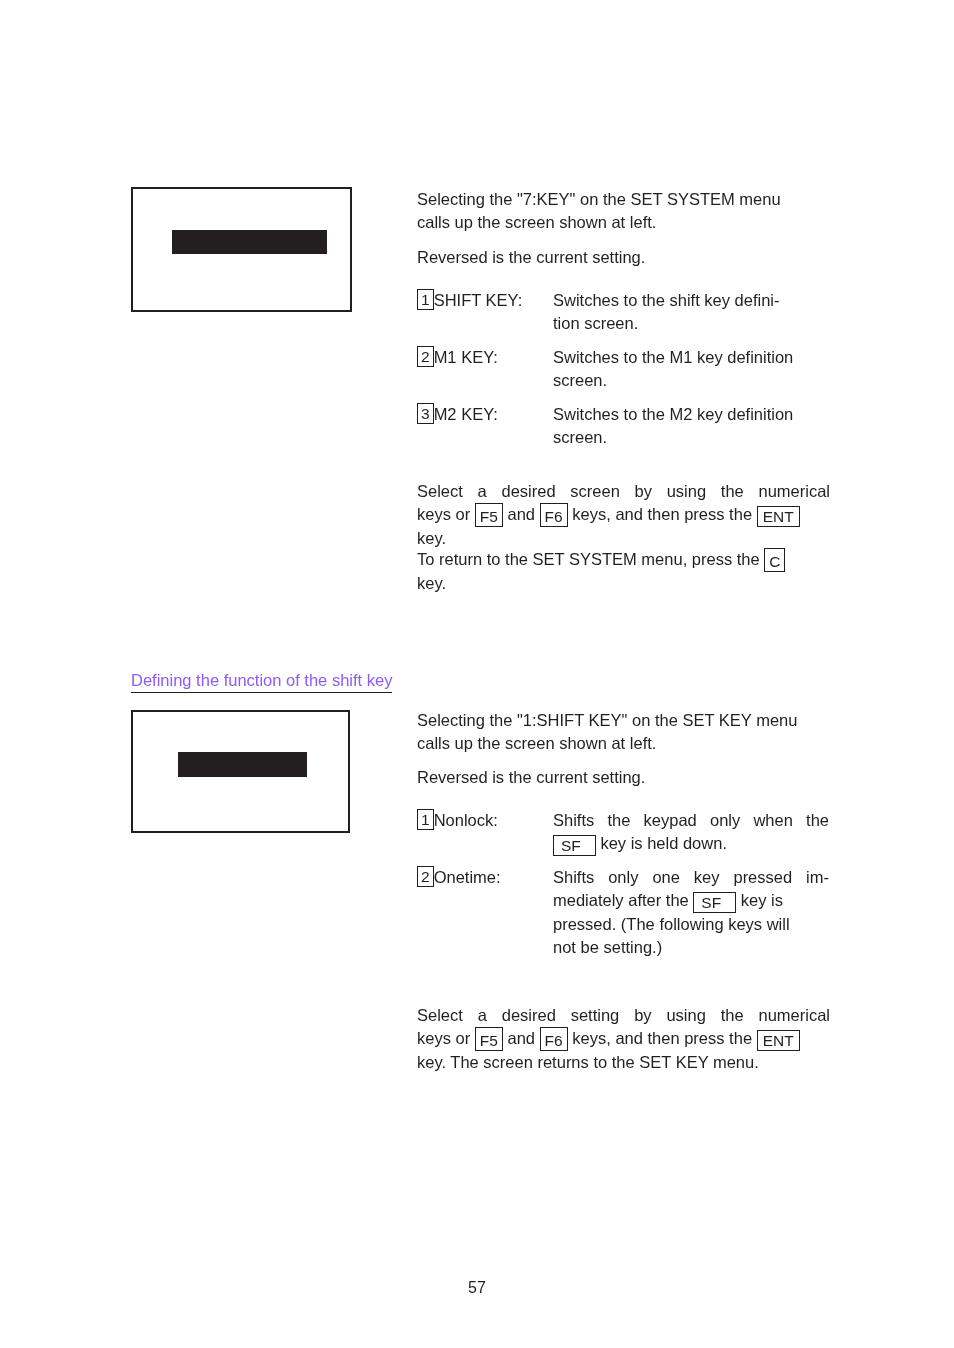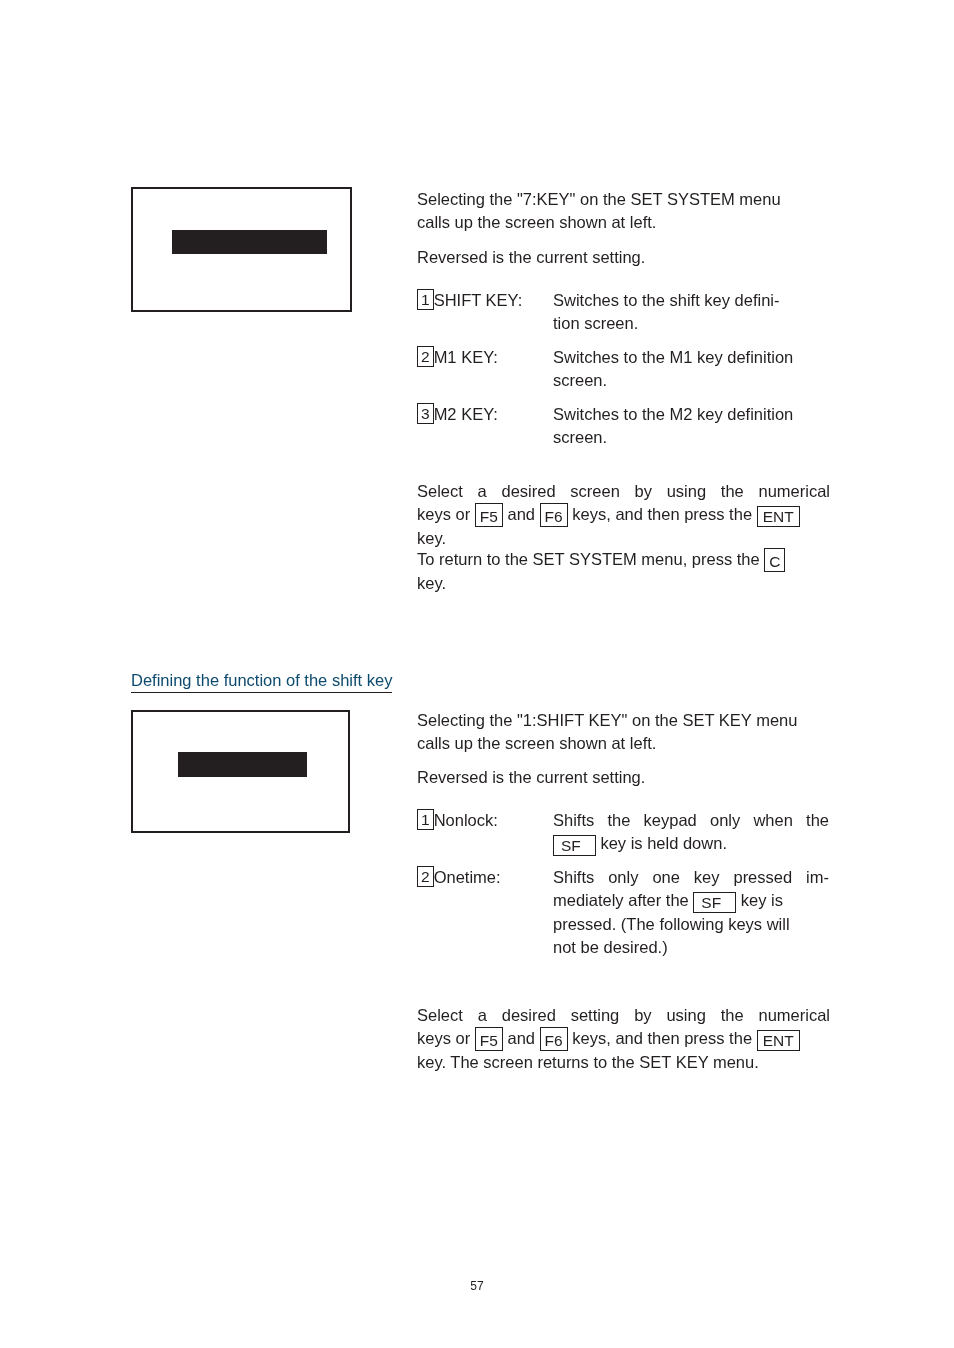--- a/index.html
+++ b/index.html
@@ -47,21 +47,21 @@
   .para .lastline {
     display: block;
     text-align: left;
   }
 
   
   .section-heading {
     position: absolute;
     font-size: 16.5px;
     line-height: 22px;
-    color: #0c4a6e;
+    color: #8b5cf6;
     border-bottom: 1.5px solid #231f20;
     padding-bottom: 1px;
     white-space: nowrap;
   }
 
   
   .defrow {
     position: absolute;
     display: flex;
     align-items: flex-start;
@@ -109,21 +109,21 @@
     padding: 1px 5px;
   }
   .keybox.sf {
     padding: 1px 14px 1px 7px;
     text-align: right;
   }
 
   
   .page-number {
     position: absolute;
-    font-size: 12px;
+    font-size: 16px;
     color: #231f20;
     text-align: center;
   }
 </style>
 </head>
 <body>
 
 <div id="page">
 
   <div class="screen-box" style="left:131px; top:187px; width:221px; height:125px;">
@@ -230,21 +230,21 @@
       <span class="termtext">Onetime:</span>
     </div>
     <div class="desc" style="width:276px;">
       <span style="display:block; text-align:justify; text-align-last:justify;">Shifts only one key pressed im-</span>
       <span style="display:block; white-space:nowrap;">
         <span>mediately after the</span>
         <span class="keybox sf">SF</span>
         <span>key is</span>
       </span>
       <span style="display:block; text-align:left;">pressed.  (The following keys will</span>
-      <span class="lastline">not be desired.)</span>
+      <span class="lastline">not be setting.)</span>
     </div>
   </div>
 
   <div class="para" style="left:417px; top:976px; width:413px;margin-top:28px;">
     <span style="display:block; text-align:justify; text-align-last:justify;">Select a desired setting by using the numerical</span>
     <span style="display:block; white-space:nowrap;">
       <span>keys or</span>
       <span class="keybox">F5</span>
       <span>and</span>
       <span class="keybox">F6</span>

